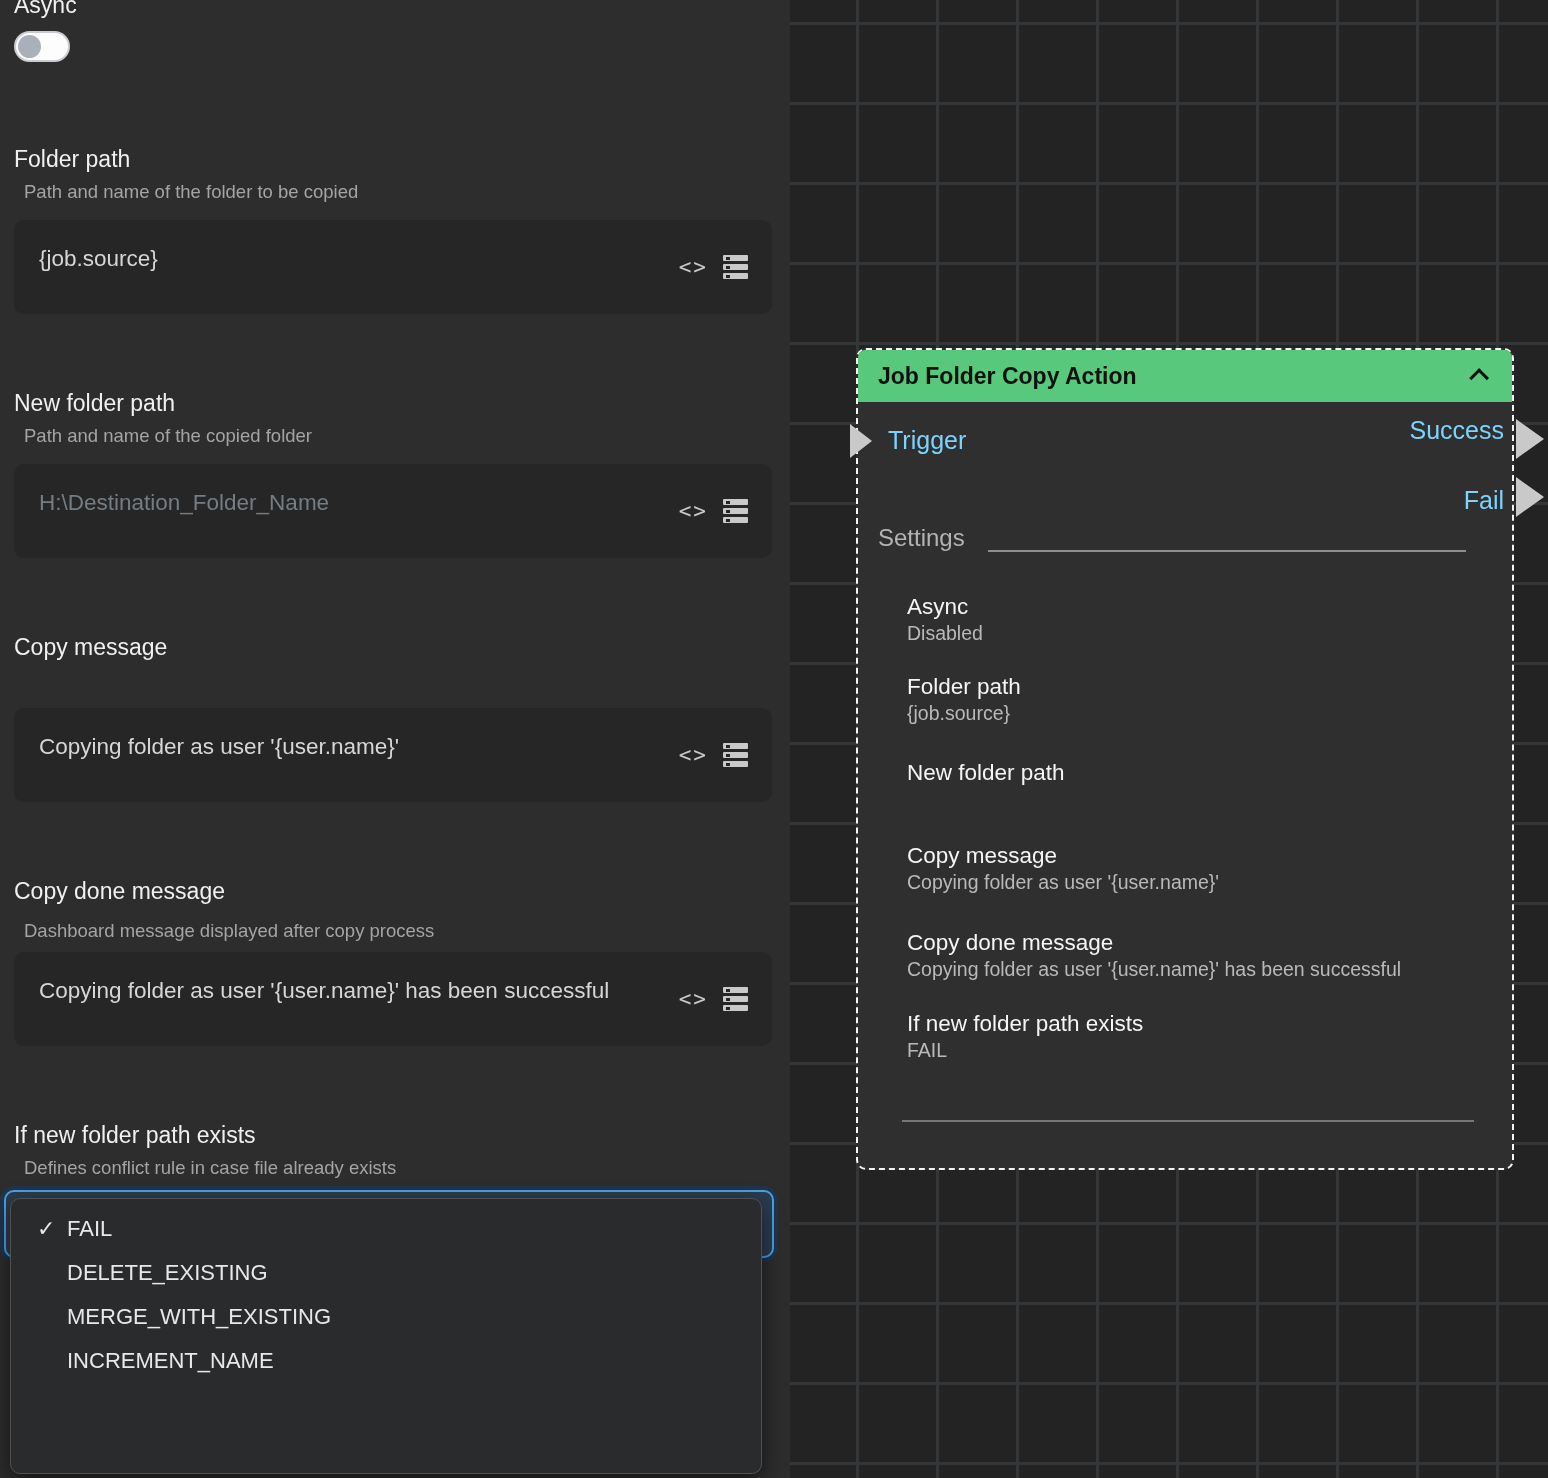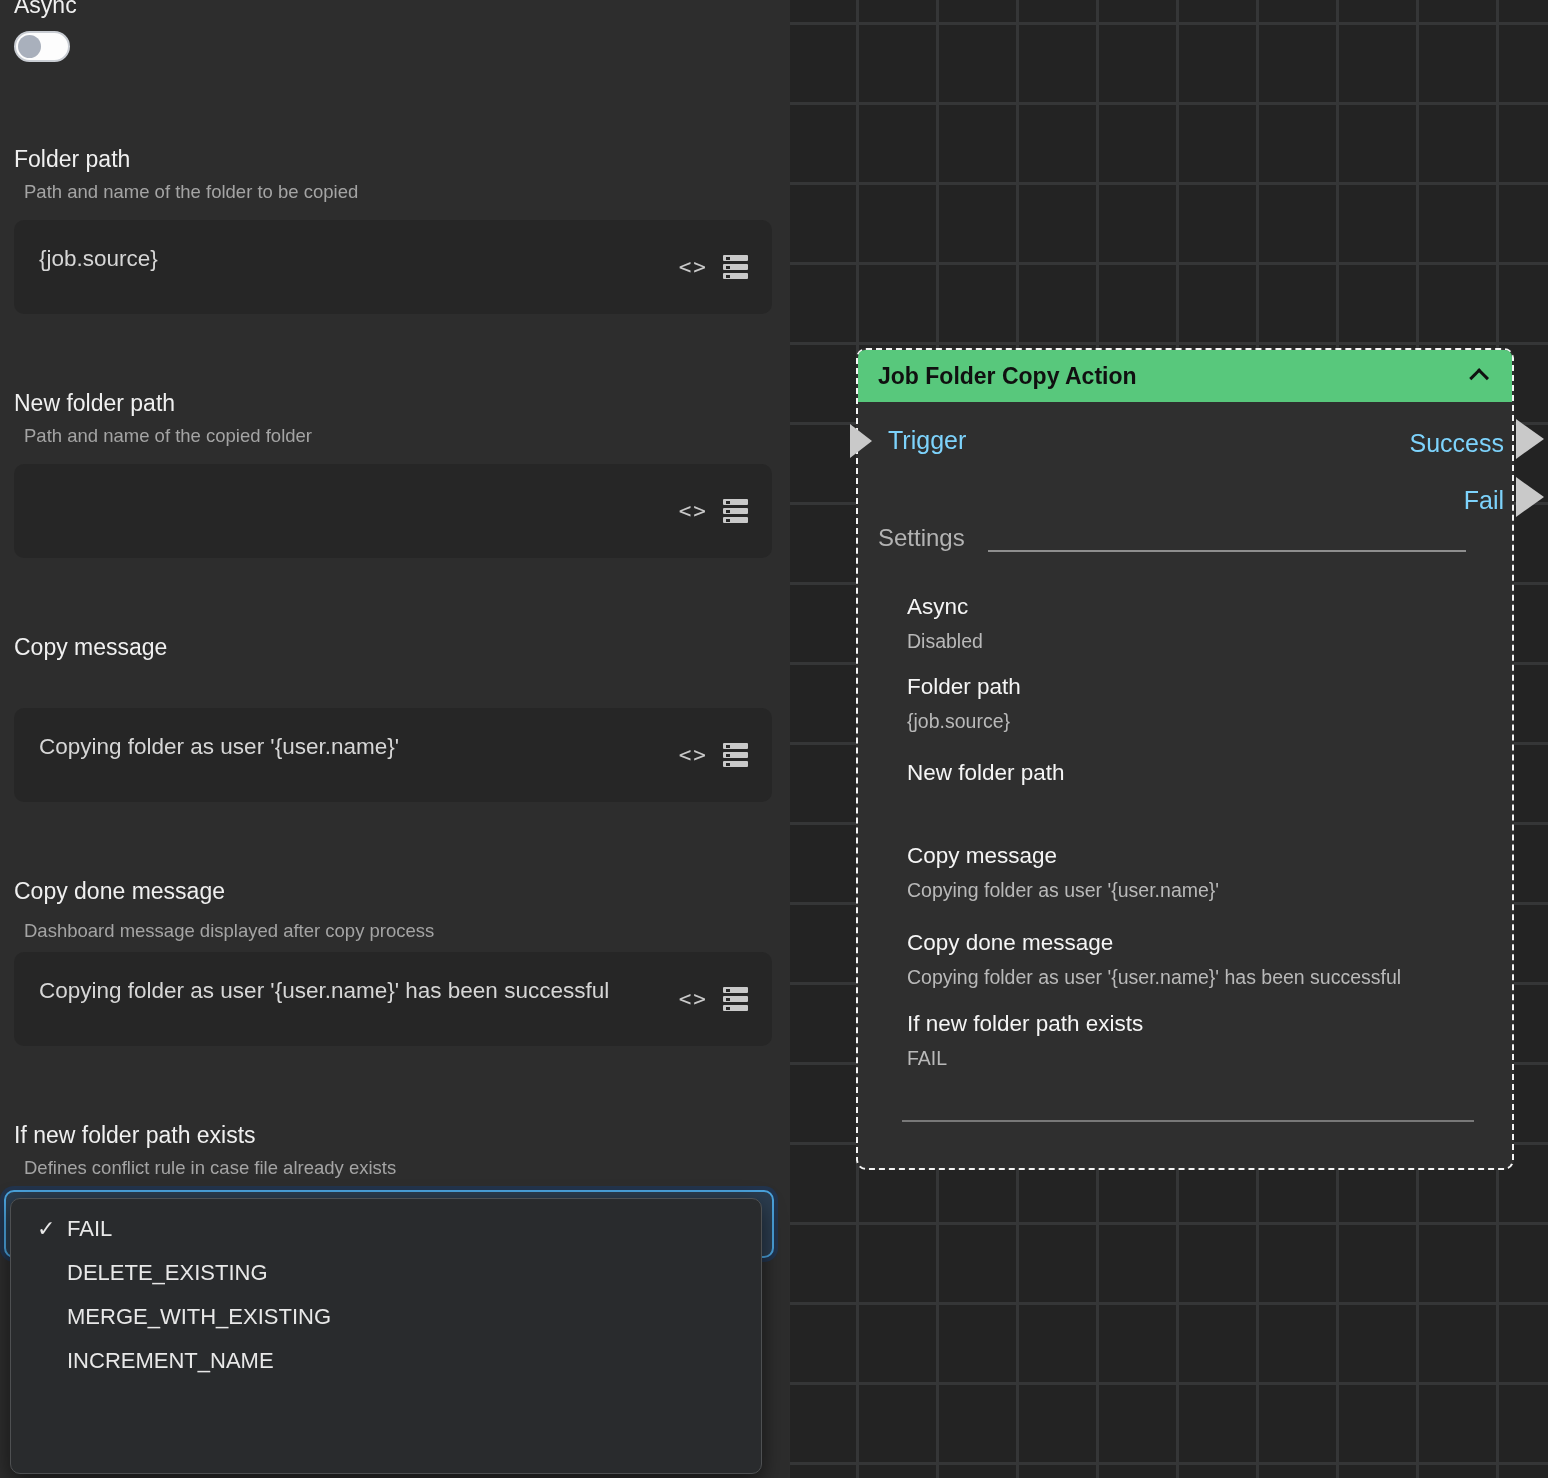--- a/index.html
+++ b/index.html
@@ -90,41 +90,41 @@
     display:flex;align-items:center;justify-content:space-between;
     padding:0 20px;box-sizing:border-box;
   }
   .node-title{color:#101010;font-size:23px;font-weight:700;}
   .chev-up{
     width:11px;height:11px;border-top:3px solid #101010;border-right:3px solid #101010;
     transform:rotate(-45deg) translate(0,3px);margin-right:8px;
   }
   .port-label{position:absolute;color:#7dd3fc;font-size:25px;}
   .port-in{left:30px;top:76px;}
-  .port-success{right:8px;top:79px;}
+  .port-success{right:8px;top:66px;}
   .port-fail{right:8px;top:136px;}
   .arr{width:0;height:0;position:absolute;}
   .arr-in{
     left:-8px;top:74px;
     border-left:22px solid #c9c9c9;border-top:17px solid transparent;border-bottom:17px solid transparent;
   }
   .arr-success{
     right:-32px;top:69px;
     border-left:28px solid #c9c9c9;border-top:20px solid transparent;border-bottom:20px solid transparent;
   }
   .arr-fail{
     right:-32px;top:127px;
     border-left:28px solid #c9c9c9;border-top:20px solid transparent;border-bottom:20px solid transparent;
   }
   .section-label{position:absolute;left:20px;top:174px;color:#b3b3b3;font-size:24px;}
   .section-line{position:absolute;left:130px;top:200px;width:478px;height:2px;background:#8e8e8e;}
   .bottom-line{position:absolute;left:44px;top:770px;width:572px;height:2px;background:#787878;}
   .nblock{position:absolute;left:49px;right:20px;}
   .nblock .nlbl{color:#f5f5f5;font-size:22.5px;font-weight:500;}
-  .nblock .nval{color:#b9b9b9;font-size:19.5px;margin-top:10px;}
+  .nblock .nval{color:#b9b9b9;font-size:19.5px;margin-top:2px;}
   .nb0{top:244px;} .nb1{top:324px;} .nb2{top:410px;}
   .nb3{top:493px;} .nb4{top:580px;} .nb5{top:661px;}
   
   .lbl-async{top:-8px;}
   .h1{top:146px;} .s1{top:181px;} .b1{top:220px;}
   .h2{top:390px;} .s2{top:425px;} .b2{top:464px;}
   .h3{top:634px;} .s3{top:669px;} .b3{top:708px;}
   .h4{top:878px;} .s4{top:913px;margin-top:7px;} .b4{top:952px;}
   .h5{top:1122px;} .s5{top:1157px;}
 </style>
@@ -150,20 +150,21 @@
           <span class="row"></span>
           <span class="row"></span>
           <span class="row"></span>
         </span>
     </div>
   </div>
 
   <div class="f-label h2">New folder path</div>
   <div class="f-sub s2">Path and name of the copied folder</div>
   <div class="inputbox b2">
+    <div class="ival placeholder">H:\Destination_Folder_Name</div>
     <div class="iicons">
       <span class="code-ic">&lt;&gt;</span>
       <span class="list-ic">
           <span class="row"></span>
           <span class="row"></span>
           <span class="row"></span>
         </span>
     </div>
   </div>
 

